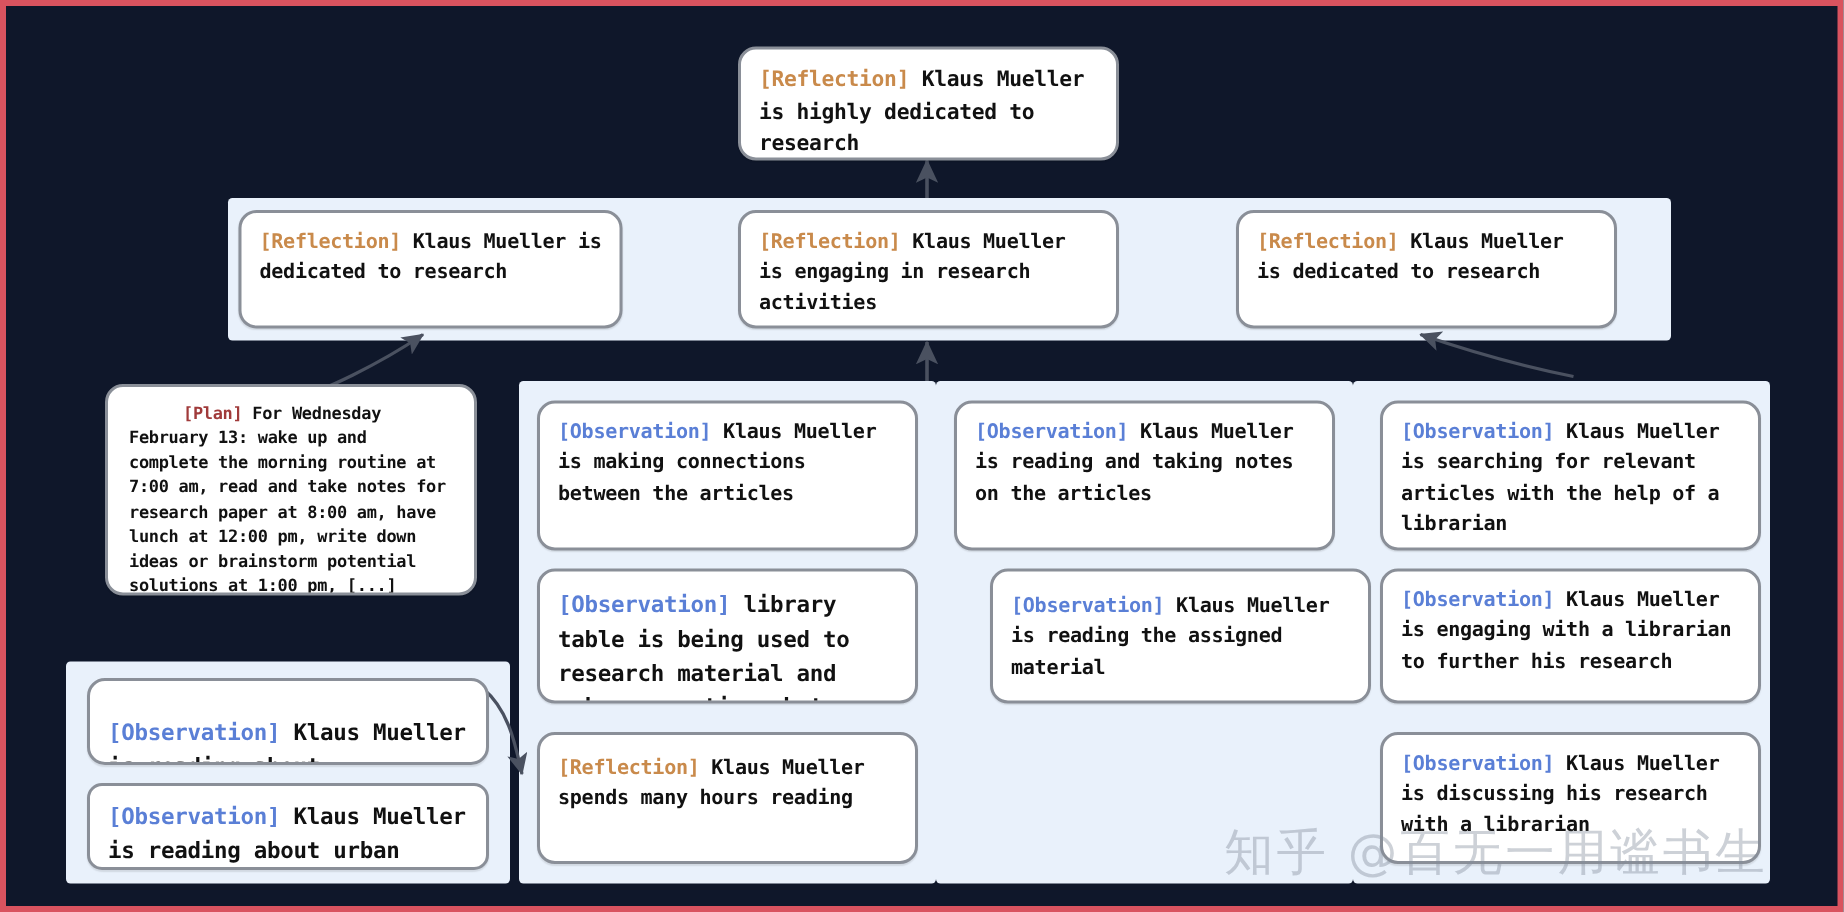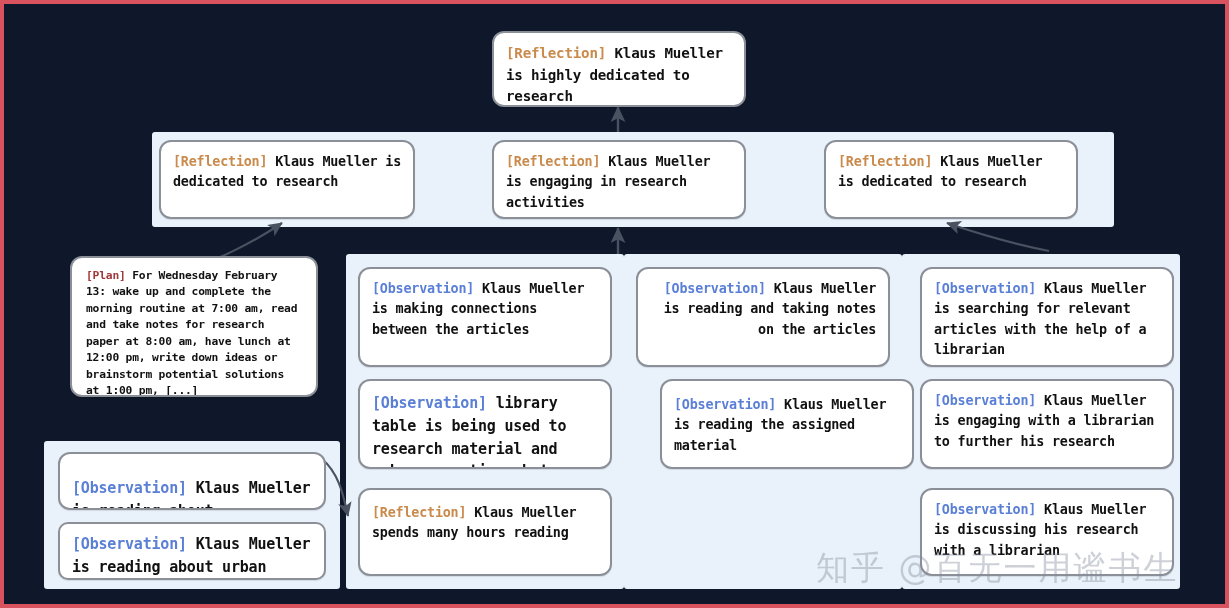--- a/index.html
+++ b/index.html
@@ -34,21 +34,21 @@
     font-weight: bold;
     letter-spacing: -0.2px;
     overflow: hidden;
     box-shadow: 0 1px 1px rgba(0,0,0,0.10);
   }
   .node .body {
     padding: 10px 12px;
   }
   .tag-reflection { color: #c98a4b; }
   .tag-observation { color: #5a7fd6; }
-  .tag-plan        { color: #a03a3a; }
+  .tag-plan        { color: #a03a3a; margin-left: 36px; }
 
   .fs-lg { font-size: 14.2px; line-height: 1.52; }
   .fs-md { font-size: 13.4px; line-height: 1.52; }
   .fs-sm { font-size: 11.3px; line-height: 1.46; }
   .fs-xs { font-size: 15px; line-height: 1.52; }
 
   svg.arrows {
     position: absolute;
     left: 0; top: 0;
     width: 1229px;
@@ -148,21 +148,21 @@
       <span class="tag-observation">[Observation]</span><span> library table is being used to research material and make connections between the articles</span>
     </div>
   </div>
 
   <div class="node" style="left:354px; top:484px; width:254px; height:88px;">
     <div class="body fs-md" style="padding:13px 12px;">
       <span class="tag-reflection">[Reflection]</span><span> Klaus Mueller spends many hours reading</span>
     </div>
   </div>
 
-  <div class="node" style="left:632px; top:263px; width:254px; height:100px;text-align:right;">
+  <div class="node" style="left:632px; top:263px; width:254px; height:100px;">
     <div class="body fs-md">
       <span class="tag-observation">[Observation]</span><span> Klaus Mueller is reading and taking notes on the articles</span>
     </div>
   </div>
 
   <div class="node" style="left:632px; top:375px; width:254px; height:90px;margin-left:24px;">
     <div class="body fs-md" style="padding:14px 12px;">
       <span class="tag-observation">[Observation]</span><span> Klaus Mueller is reading the assigned material</span>
     </div>
   </div>

